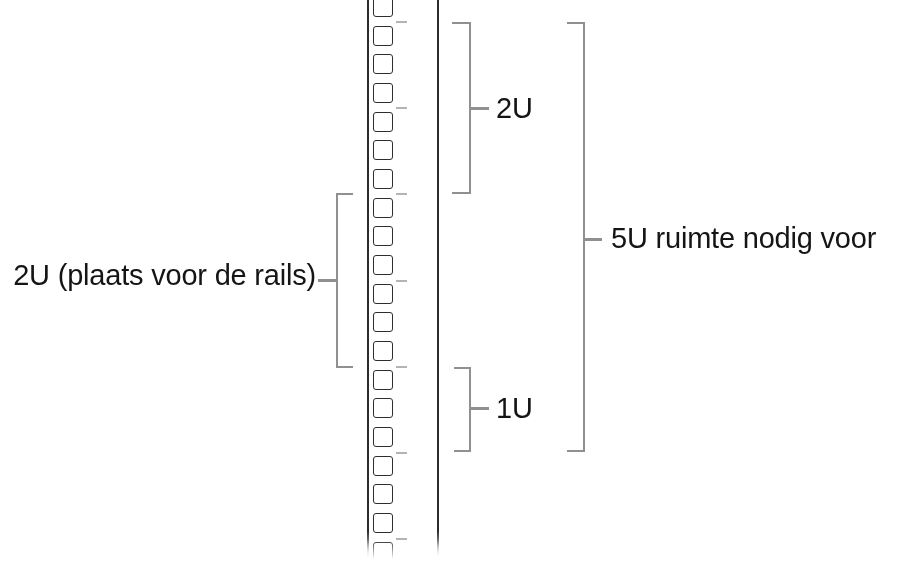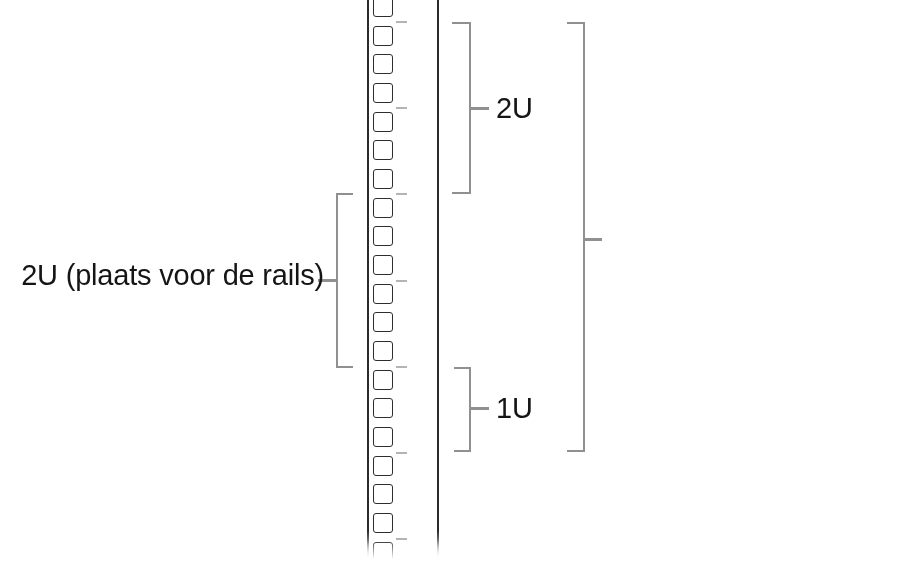--- a/index.html
+++ b/index.html
@@ -74,21 +74,21 @@
   
   .label {
     position: absolute;
     font-size: 29px;
     line-height: 34px;
     letter-spacing: -0.2px;
     white-space: nowrap;
   }
   .label.right-align { text-align: right; }
 
-  #label-rails   { left: 16px; width: 308px; top: 258px; }
+  #label-rails   { left: 8px; width: 308px; top: 258px; }
   #label-2u      { left: 496px; top: 91px; text-align: center; }
   #label-1u      { left: 496px; top: 391px; }
   #label-overall { left: 611px; top: 221px; }
 
   
   #bracket-rails { left: 336px; top: 193px; width: 17px;   height: 175px; }
   #tick-rails    { left: 318px; top: 279px; }
   #bracket-2u    { left: 452px; top: 22px;  width: 19px;   height: 172px; }
   #tick-2u       { left: 471px; top: 107px; }
   #bracket-1u    { left: 454px; top: 367px; width: 17px;   height: 85px; }
@@ -146,16 +146,17 @@
   <div id="tick-2u" class="pointer-tick"></div>
   <div id="label-2u" class="label">2U</div>
 
   <div id="bracket-1u" class="bracket open-left"></div>
   <div id="tick-1u" class="pointer-tick"></div>
   <div id="label-1u" class="label">1U</div>
 
   <div id="bracket-5u" class="bracket open-left"></div>
   <div id="tick-5u" class="pointer-tick"></div>
   <div id="label-overall" class="label">
+    <div>5U ruimte nodig voor</div>
   </div>
 
 <div class="rail-fade"></div>
   </div>
 
 </body></html>

